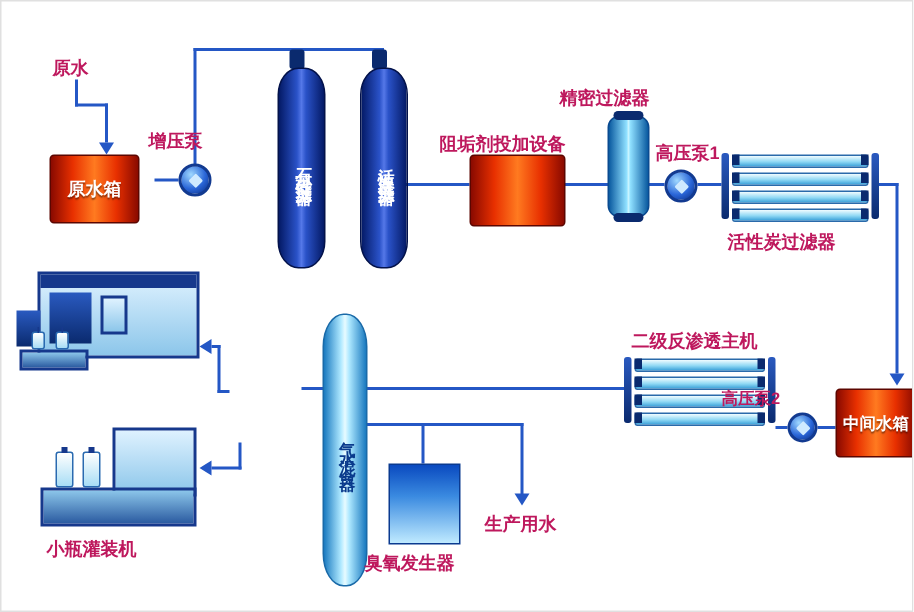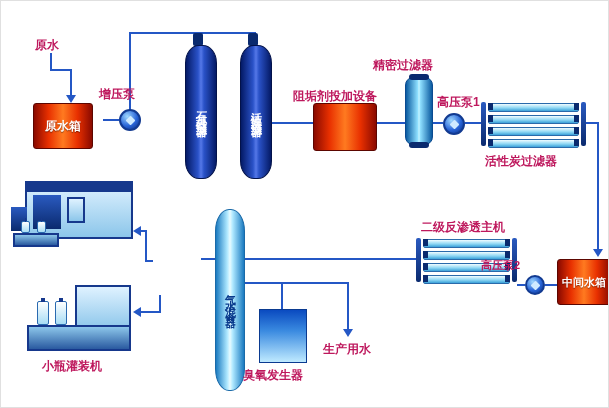--- a/index.html
+++ b/index.html
@@ -154,15 +154,15 @@
   <div class="lbl" style="left:34px;top:36px">原水</div>
   <div class="lbl" style="left:98px;top:85px">增压泵</div>
   <div class="lbl" style="left:292px;top:87px">阻垢剂投加设备</div>
   <div class="lbl" style="left:372px;top:56px">精密过滤器</div>
   <div class="lbl" style="left:436px;top:93px">高压泵1</div>
   <div class="lbl" style="left:484px;top:152px">活性炭过滤器</div>
   <div class="lbl" style="left:420px;top:218px">二级反渗透主机</div>
   <div class="lbl" style="left:480px;top:257px;font-size:11px">高压泵2</div>
   <div class="lbl" style="left:322px;top:340px">生产用水</div>
   <div class="lbl" style="left:242px;top:366px">臭氧发生器</div>
-  <div class="lbl" style="left:41px;top:357px">小瓶灌装机</div>
+  <div class="lbl" style="left:30px;top:357px">小瓶灌装机</div>
 
 </div>
 
 </body></html>

